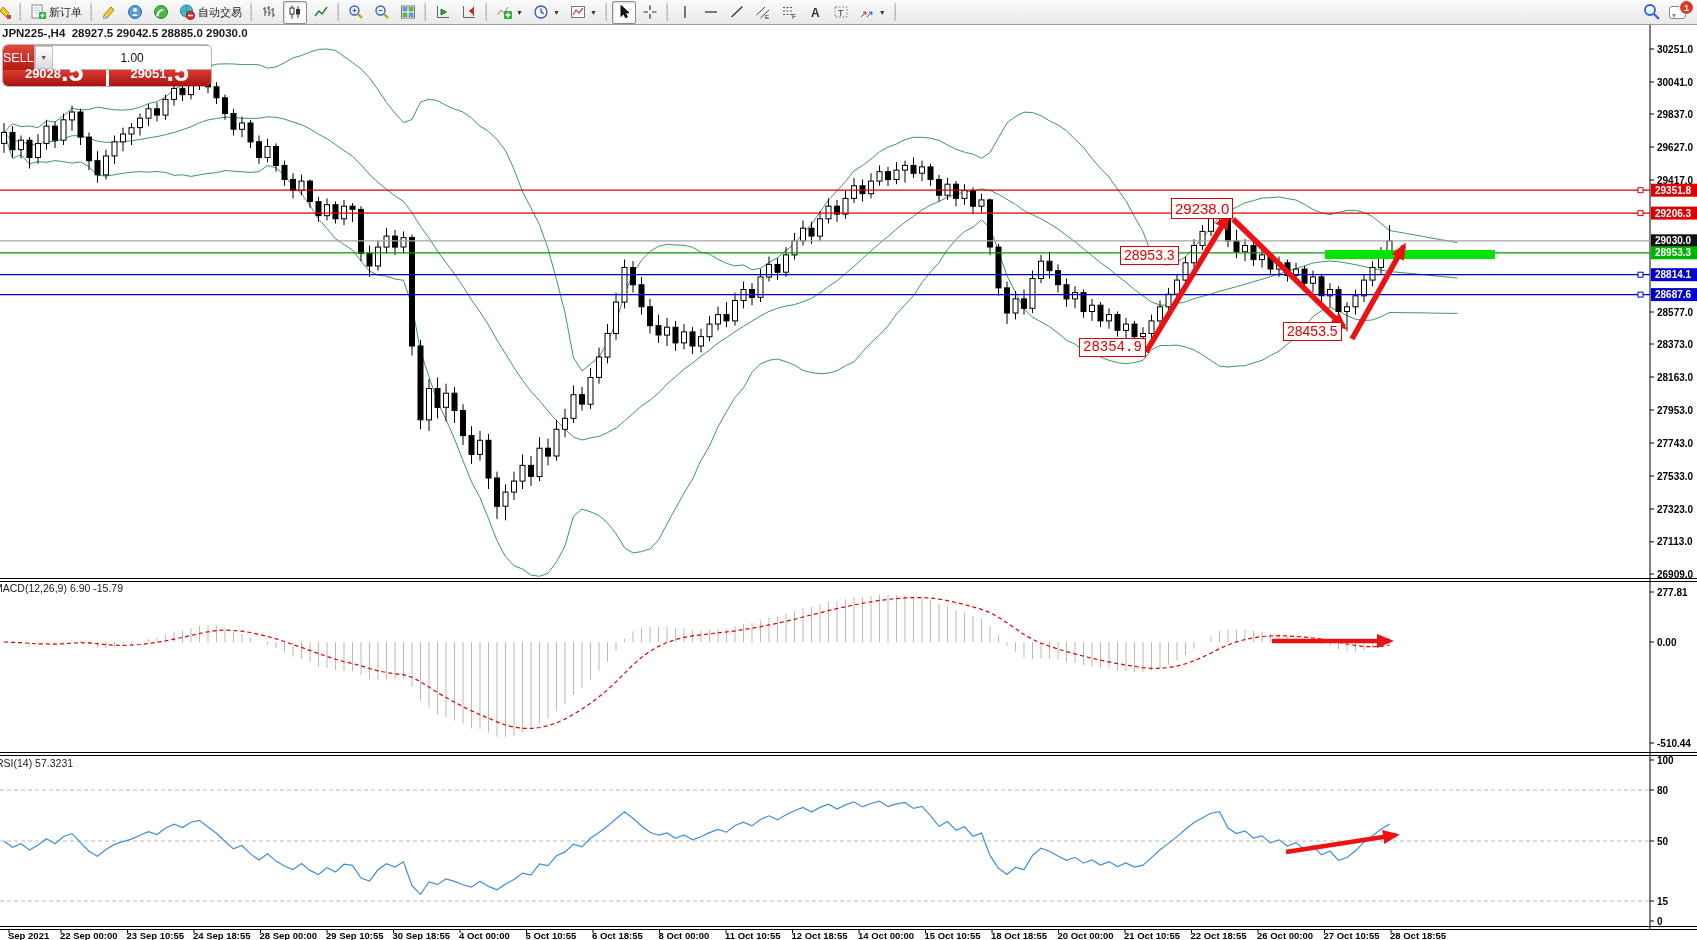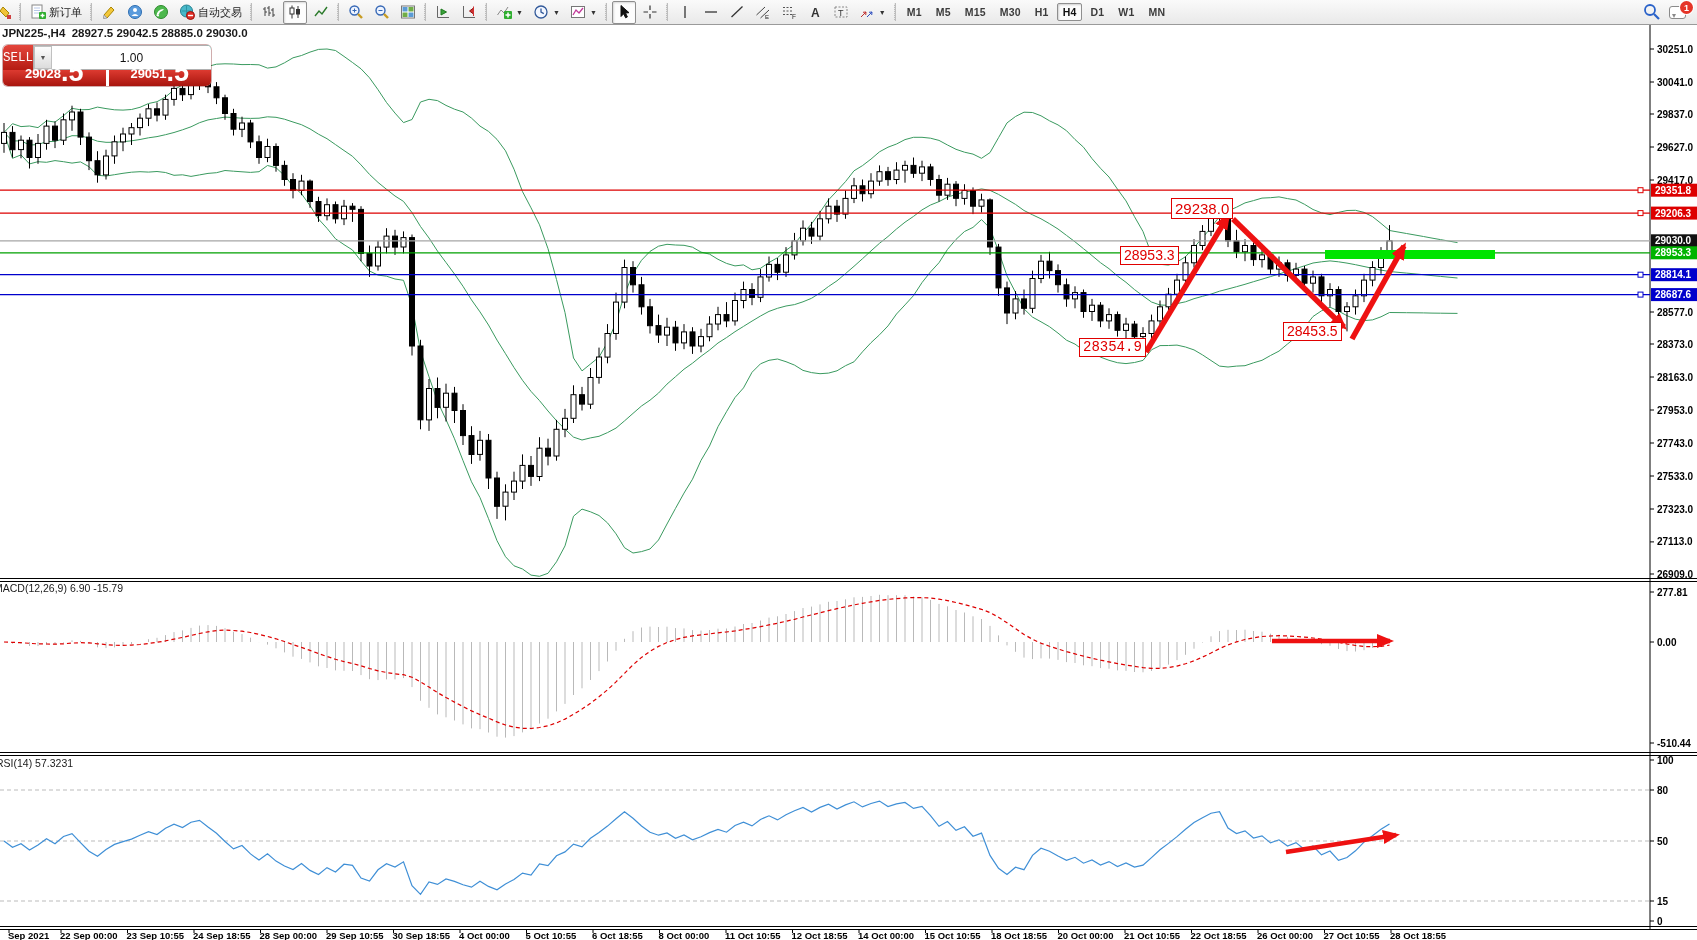--- a/index.html
+++ b/index.html
@@ -39,21 +39,21 @@
 
   
   .anno{position:absolute;border:1px solid #e00000;background:#fff;color:#e00000;
     font-size:14px;font-weight:400;padding:0 3px;line-height:17px;white-space:nowrap;z-index:20;}
   .anno.big{font-size:15px;line-height:19px;margin-left:20px;}
 
   
   #trade-panel{position:absolute;left:3px;top:45px;width:208px;z-index:30;
      border-radius:5px;overflow:hidden;box-shadow:0 0 0 1px rgba(120,20,20,.35);}
   #tp-top{display:flex;height:25px;}
-  .tp-btn{background:linear-gradient(#e4463c,#b51c13);color:#fff;font-size:12.5px;display:flex;align-items:center;justify-content:center;font-family:Liberation Mono, monospace;}
+  .tp-btn{background:linear-gradient(#e4463c,#b51c13);color:#fff;font-size:12.5px;display:flex;align-items:center;justify-content:center;}
   #sell-btn{width:45px;border-top-left-radius:5px;}
   #vol-box{flex:1;display:flex;background:#14b8a6;border:1px solid #b0b0b0;box-sizing:border-box;}
   .spin{width:16px;background:linear-gradient(#fdfdfd,#dcdcdc);border:1px solid #c0c0c0;color:#555;font-size:7px;display:flex;align-items:center;justify-content:center;}
   #vol-input{flex:1;border:0;outline:none;text-align:center;font-size:12px;font-family:"Liberation Sans",sans-serif;color:#111;min-width:0;}
   #tp-prices{display:flex;height:16px;background:#fff;gap:3px;}
   .tp-price{flex:1;background:linear-gradient(#dd3a30,#a8150e);color:#fff;display:flex;align-items:flex-end;justify-content:center;padding-bottom:1px;}
   .tp-price .main{font-size:13px;font-weight:700;line-height:22px;}
   .tp-price .big{font-size:27px;font-weight:700;line-height:25px;}
 </style>
 </head>
@@ -314,31 +314,20 @@
           <span class="ticon">
             <svg width="16" height="16">
               <path d="M2 13 L7 8 M7 8 l-3 .3 M7 8 l-.3 3" stroke="#c03030" fill="none"></path>
               <path d="M8 13 L13 8 M13 8 l-3 .3 M13 8 l-.3 3" stroke="#3050c0" fill="none"></path>
             </svg>
           </span>
           <span class="tb-caret">▼</span>
         </div>
       </div>
       <div class="tb-sep"></div>
-      <div class="tb-group">
-        <div class="tf-btn">M1</div>
-        <div class="tf-btn">M5</div>
-        <div class="tf-btn">M15</div>
-        <div class="tf-btn">M30</div>
-        <div class="tf-btn">H1</div>
-        <div class="tf-btn active">H4</div>
-        <div class="tf-btn">D1</div>
-        <div class="tf-btn">W1</div>
-        <div class="tf-btn">MN</div>
-      </div>
       <div id="tb-right">
         <span class="ticon" style="width:22px;height:20px"><svg width="22" height="20">
             <circle cx="9" cy="8" r="5" fill="none" stroke="#2a62c9" stroke-width="1.8"></circle>
             <line x1="13" y1="12" x2="18" y2="17" stroke="#2a62c9" stroke-width="2.2"></line>
           </svg></span>
 <div id="chat-badge">
   <div class="bubble"></div>
   <div class="count">1</div>
 </div>
       </div>

